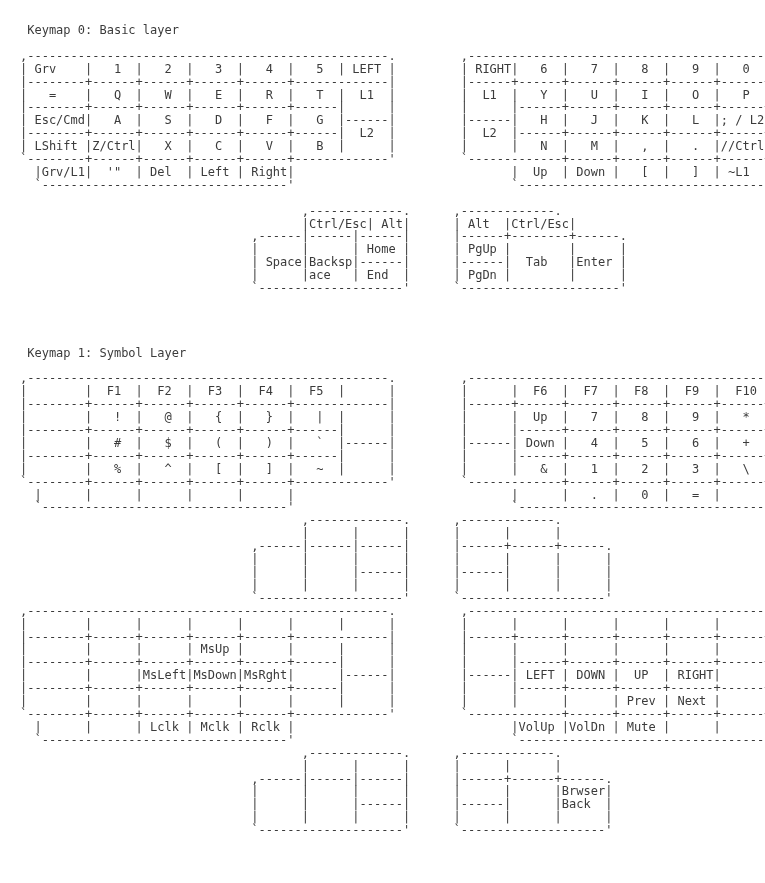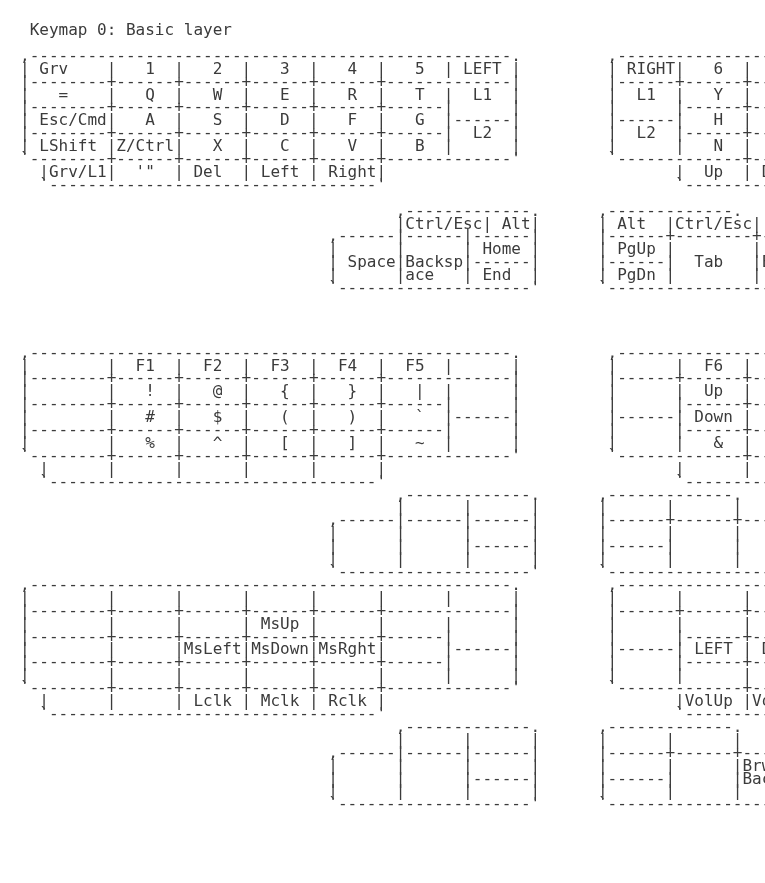--- a/index.html
+++ b/index.html
@@ -8,21 +8,21 @@
     background: #ffffff;
   }
   body {
     width: 765px;
     height: 883px;
     overflow: hidden;
   }
   .doc {
     padding: 24px 0 0 20px;
     font-family: "DejaVu Sans Mono", "Liberation Mono", monospace;
-    font-size: 16px;
+    font-size: 12px;
     line-height: 12.9px;
     color: #3b3b3b;
   }
   .km-title {
     margin: 0 0 12.9px 0;
     padding-left: 1ch;
     white-space: pre;
     font: inherit;
   }
   pre.km-art {
@@ -57,20 +57,21 @@
                                        ,-------------.      ,-------------.
                                        |Ctrl/Esc| Alt|      | Alt  |Ctrl/Esc|
                                 ,------|------|------|      |------+--------+------.
                                 |      |      | Home |      | PgUp |        |      |
                                 | Space|Backsp|------|      |------|  Tab   |Enter |
                                 |      |ace   | End  |      | PgDn |        |      |
                                 `--------------------'      `----------------------'</pre>
   </section>
 
   <section data-name="keymap-section-1">
+    <div class="km-title" data-name="keymap-1-title">Keymap 1: Symbol Layer</div>
     <pre class="km-art" data-name="keymap-1-ascii-diagram">,--------------------------------------------------.         ,--------------------------------------------------.
 |        |  F1  |  F2  |  F3  |  F4  |  F5  |      |         |      |  F6  |  F7  |  F8  |  F9  |  F10 |   F11  |
 |--------+------+------+------+------+-------------|         |------+------+------+------+------+------+--------|
 |        |   !  |   @  |   {  |   }  |   |  |      |         |      |  Up  |   7  |   8  |   9  |   *  |   F12  |
 |--------+------+------+------+------+------|      |         |      |------+------+------+------+------+--------|
 |        |   #  |   $  |   (  |   )  |   `  |------|         |------| Down |   4  |   5  |   6  |   +  |        |
 |--------+------+------+------+------+------|      |         |      |------+------+------+------+------+--------|
 |        |   %  |   ^  |   [  |   ]  |   ~  |      |         |      |   &amp;  |   1  |   2  |   3  |   \  |        |
 `--------+------+------+------+------+-------------'         `-------------+------+------+------+------+--------'
   |      |      |      |      |      |                              |      |   .  |   0  |   =  |      |

